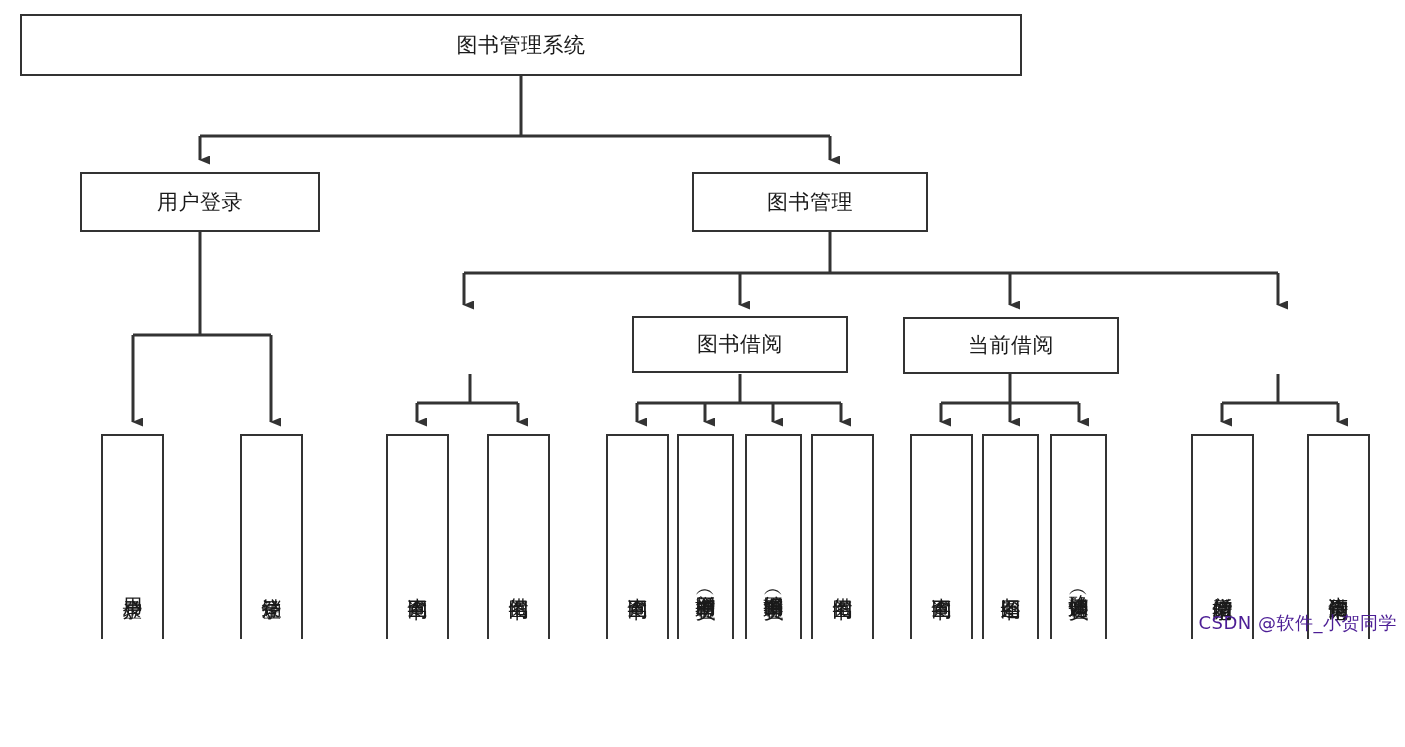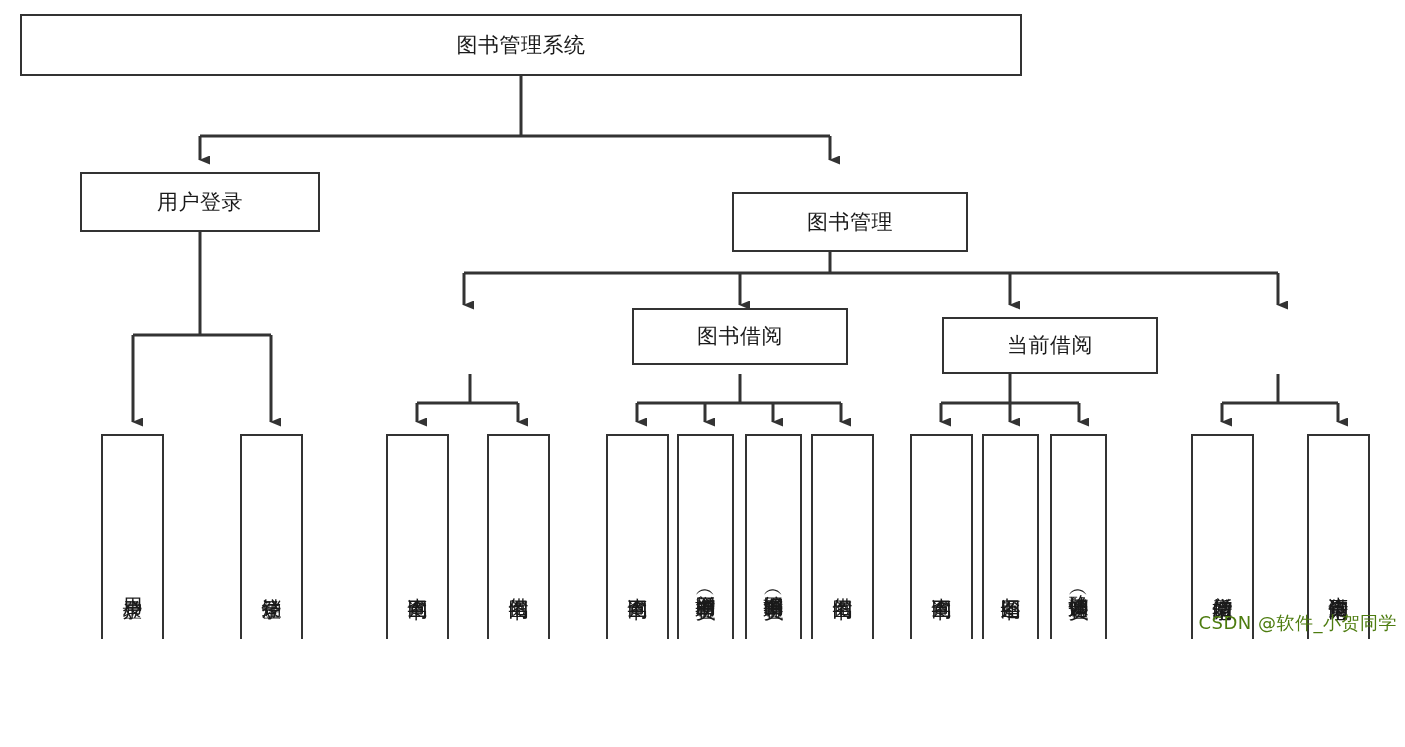--- a/index.html
+++ b/index.html
@@ -52,21 +52,21 @@
     line-height: 1.45;
     letter-spacing: 1px;
     white-space: nowrap;
     max-height: 100%;
   }
   #watermark {
     position: absolute;
     right: 8px;
     bottom: 4px;
     font-size: 18px;
-    color: #4d7c0f;
+    color: #4c1d95;
     letter-spacing: 0.5px;
     white-space: nowrap;
     z-index: 3;
   }
 </style>
 </head>
 <body>
 
 <div id="diagram-root">
 
@@ -123,28 +123,28 @@
     </g>
   </svg>
 
   <div class="node" style="left:20px; top:14px; width:1002px; height:62px;">
     <span class="node-label">图书管理系统</span>
   </div>
 
   <div class="node" style="left:80px; top:172px; width:240px; height:60px;">
     <span class="node-label">用户登录</span>
   </div>
-  <div class="node" style="left:732px; top:172px; width:236px; height:60px;margin-top:20px;">
+  <div class="node" style="left:692px; top:172px; width:236px; height:60px;">
     <span class="node-label">图书管理</span>
   </div>
 
-  <div class="node" style="left:632px; top:308px; width:216px; height:57px;">
+  <div class="node" style="left:632px; top:316px; width:216px; height:57px;">
     <span class="node-label">图书借阅</span>
   </div>
-  <div class="node" style="left:942px; top:317px; width:216px; height:57px;">
+  <div class="node" style="left:903px; top:317px; width:216px; height:57px;">
     <span class="node-label">当前借阅</span>
   </div>
 
   <div class="node vertical" style="left:101px; top:434px; width:63px; height:299px;">
     <span class="node-label">用户登录</span>
   </div>
   <div class="node vertical" style="left:240px; top:434px; width:63px; height:299px;">
     <span class="node-label">注销登录</span>
   </div>
 

